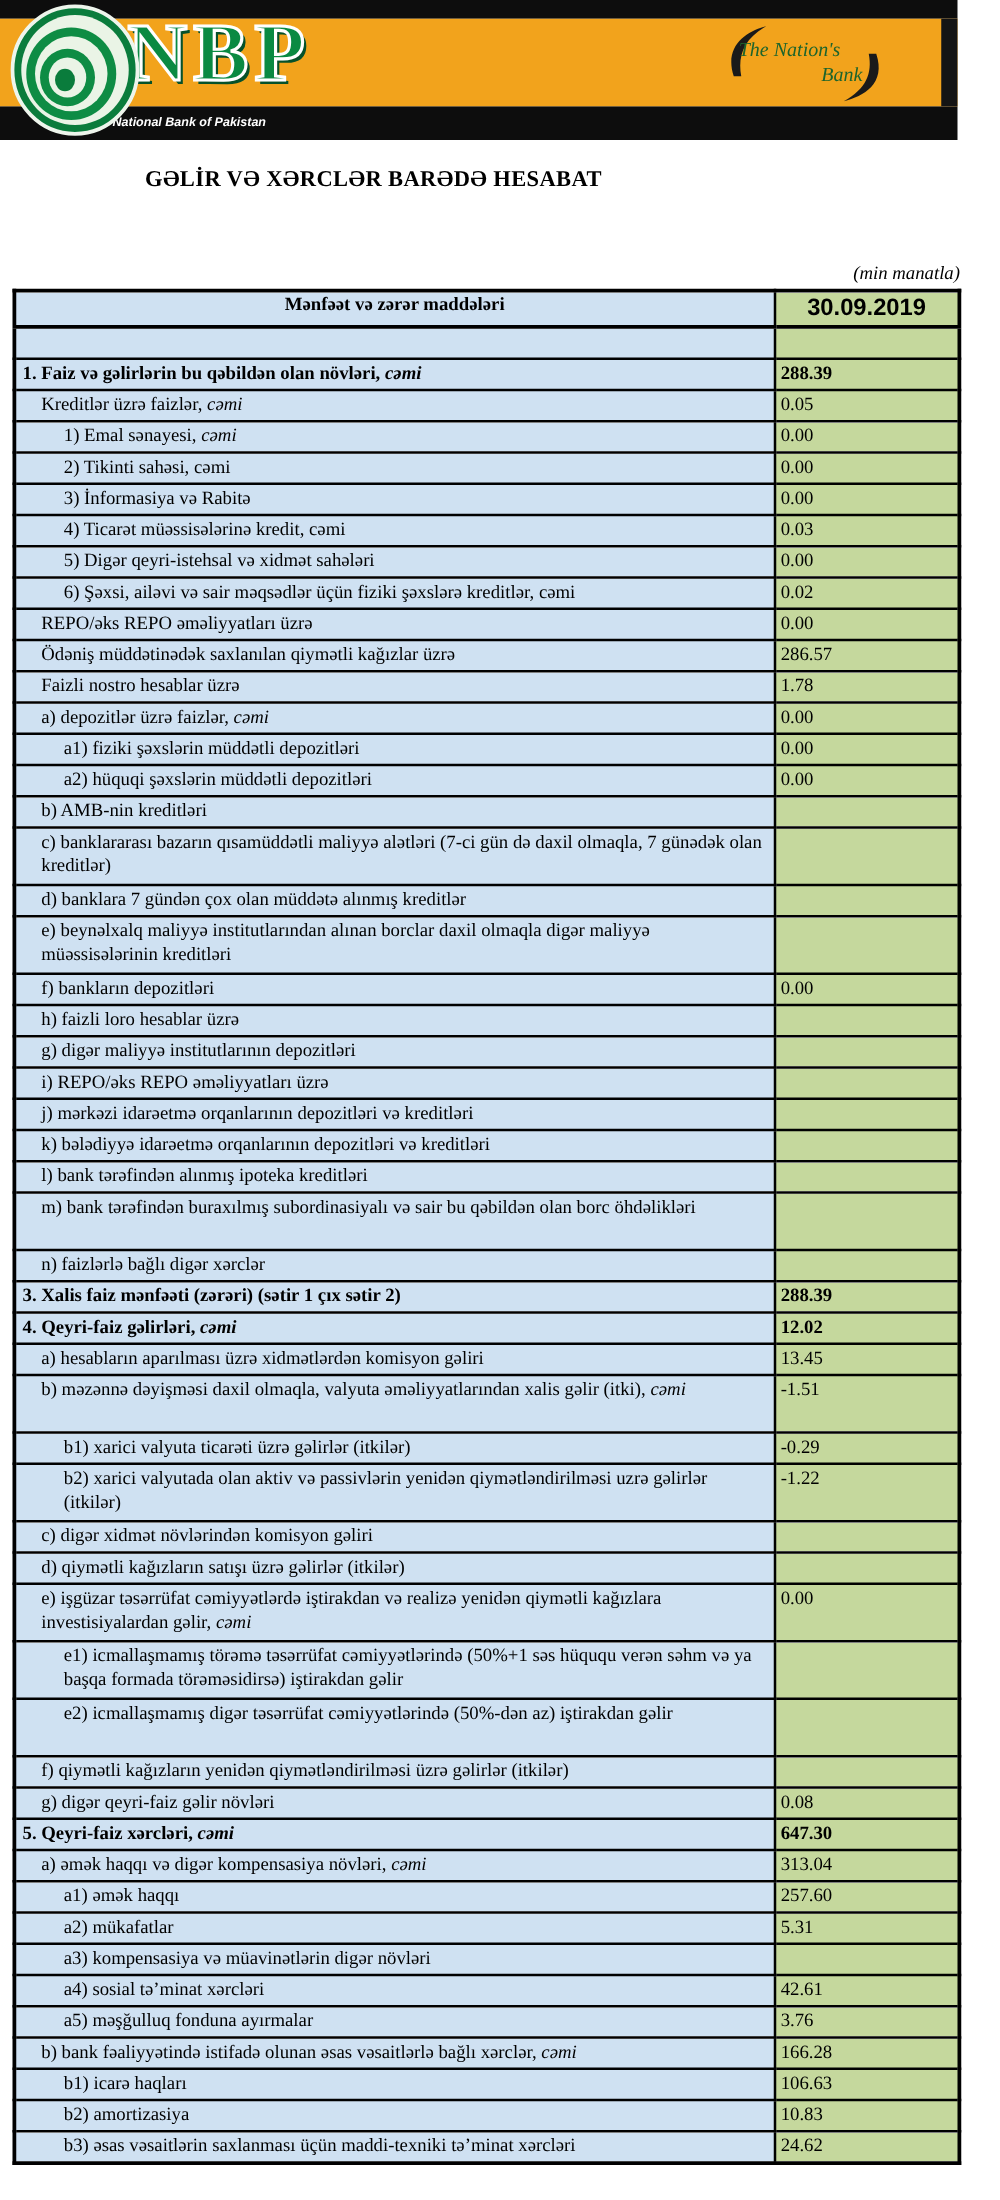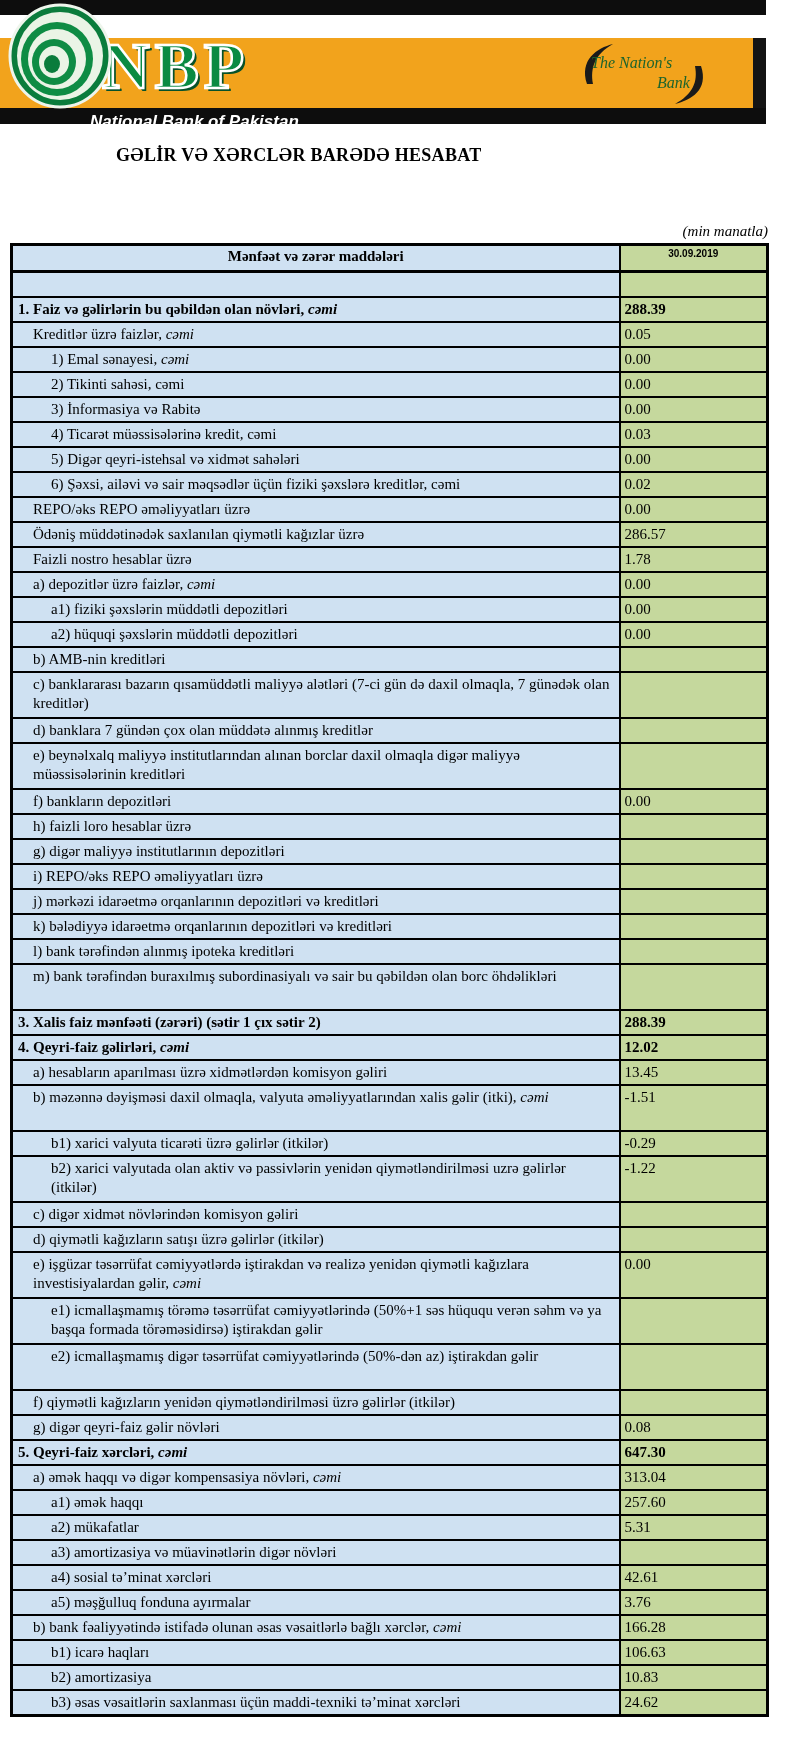--- a/index.html
+++ b/index.html
@@ -5,44 +5,44 @@
   :root{
     --orange:#F2A31C; --black:#0d0d0d; --blue:#CFE1F2; --green:#C5D89D; --logo-green:#0B8440;
   }
   html,body{margin:0;padding:0;background:#fff;}
   body{width:800px;font-family:"Liberation Serif","DejaVu Serif",serif;color:#000;}
   .page{width:800px;position:relative;}
 
   
   .banner{position:relative;width:766px;}
   .bar-top{height:15px;background:var(--black);}
-  .band{height:70px;background:var(--orange);position:relative;border-right:13px solid #141414;margin-top:23px;}
-  .bar-bottom{height:16px;background:var(--black);color:#fff;
+  .band{height:70px;background:var(--orange);position:relative;border-right:13px solid #141414;}
+  .bar-bottom{height:27px;background:var(--black);color:#fff;
     font-family:"Liberation Sans","DejaVu Sans",sans-serif;font-style:italic;font-weight:bold;
-    font-size:17px;line-height:27px;padding-left:90px;box-sizing:border-box;}
+    font-size:10px;line-height:27px;padding-left:90px;box-sizing:border-box;}
   .nbp-text{position:absolute;left:102px;top:-10px;font-size:66px;font-weight:bold;
     color:#0a8a42;letter-spacing:5px;font-family:"Liberation Serif",serif;
     -webkit-text-stroke:2.5px #ffffff;text-shadow:3px 3px 0 #06512a;}
   .logo{position:absolute;left:8px;top:3px;width:105px;height:106px;z-index:2;}
   .tagline{position:absolute;right:20px;top:4px;width:180px;height:64px;}
 
   
   .title{margin:21px 0 0 116px;font-size:18px;font-weight:bold;letter-spacing:.3px;}
   .unit-note{width:768px;text-align:right;font-style:italic;font-size:15px;margin-top:57px;}
 
   
   table{border-collapse:collapse;margin:3px 0 0 10px;width:756px;table-layout:fixed;
     border:3px solid #000;}
   col.c1{width:608px;} col.c2{width:148px;}
   th,td{border:2px solid #000;vertical-align:top;font-size:15px;padding:2px 4px;
     overflow:hidden;}
   thead th{border-bottom:3px solid #000;height:20px;}
   th.items{background:var(--blue);text-align:center;font-weight:bold;}
   th.date{background:var(--green);text-align:center;font-weight:bold;
-    font-family:"Liberation Sans","DejaVu Sans",sans-serif;font-size:10px;}
+    font-family:"Liberation Sans","DejaVu Sans",sans-serif;font-size:19px;}
   td.label{background:var(--blue);line-height:19px;}
   td.val{background:var(--green);text-align:left;line-height:19px;}
   tr.normal td{height:19px;}
   tr.tall td{height:40px;}
   td.b{font-weight:bold;}
   td.ind0{padding-left:5px;}
   td.ind1{padding-left:20px;}
   td.ind2{padding-left:38px;}
 </style>
 </head>
@@ -193,20 +193,24 @@
         </tr>
         <tr class="normal">
           <td class="label ind1"><span>l) bank tərəfindən alınmış ipoteka kreditləri</span></td>
           <td class="val"></td>
         </tr>
         <tr class="tall">
           <td class="label ind1"><span>m) bank tərəfindən buraxılmış subordinasiyalı və sair bu qəbildən olan borc öhdəlikləri</span></td>
           <td class="val"></td>
         </tr>
         <tr class="normal">
+          <td class="label ind1"><span>n) faizlərlə bağlı digər xərclər</span></td>
+          <td class="val"></td>
+        </tr>
+        <tr class="normal">
           <td class="label ind0 b"><span>3. Xalis faiz mənfəəti (zərəri) (sətir 1 çıx sətir 2)</span></td>
           <td class="val b">288.39</td>
         </tr>
         <tr class="normal">
           <td class="label ind0 b"><span>4. Qeyri-faiz gəlirləri, </span><i>cəmi</i></td>
           <td class="val b">12.02</td>
         </tr>
         <tr class="normal">
           <td class="label ind1"><span>a) hesabların aparılması üzrə xidmətlərdən komisyon gəliri</span></td>
           <td class="val">13.45</td>
@@ -261,21 +265,21 @@
         </tr>
         <tr class="normal">
           <td class="label ind2"><span>a1) əmək haqqı</span></td>
           <td class="val">257.60</td>
         </tr>
         <tr class="normal">
           <td class="label ind2"><span>a2) mükafatlar</span></td>
           <td class="val">5.31</td>
         </tr>
         <tr class="normal">
-          <td class="label ind2"><span>a3) amortizasiya və müavinətlərin digər növləri</span></td>
+          <td class="label ind2"><span>a3) kompensasiya və müavinətlərin digər növləri</span></td>
           <td class="val"></td>
         </tr>
         <tr class="normal">
           <td class="label ind2"><span>a4) sosial tə’minat xərcləri</span></td>
           <td class="val">42.61</td>
         </tr>
         <tr class="normal">
           <td class="label ind2"><span>a5) məşğulluq fonduna ayırmalar</span></td>
           <td class="val">3.76</td>
         </tr>

